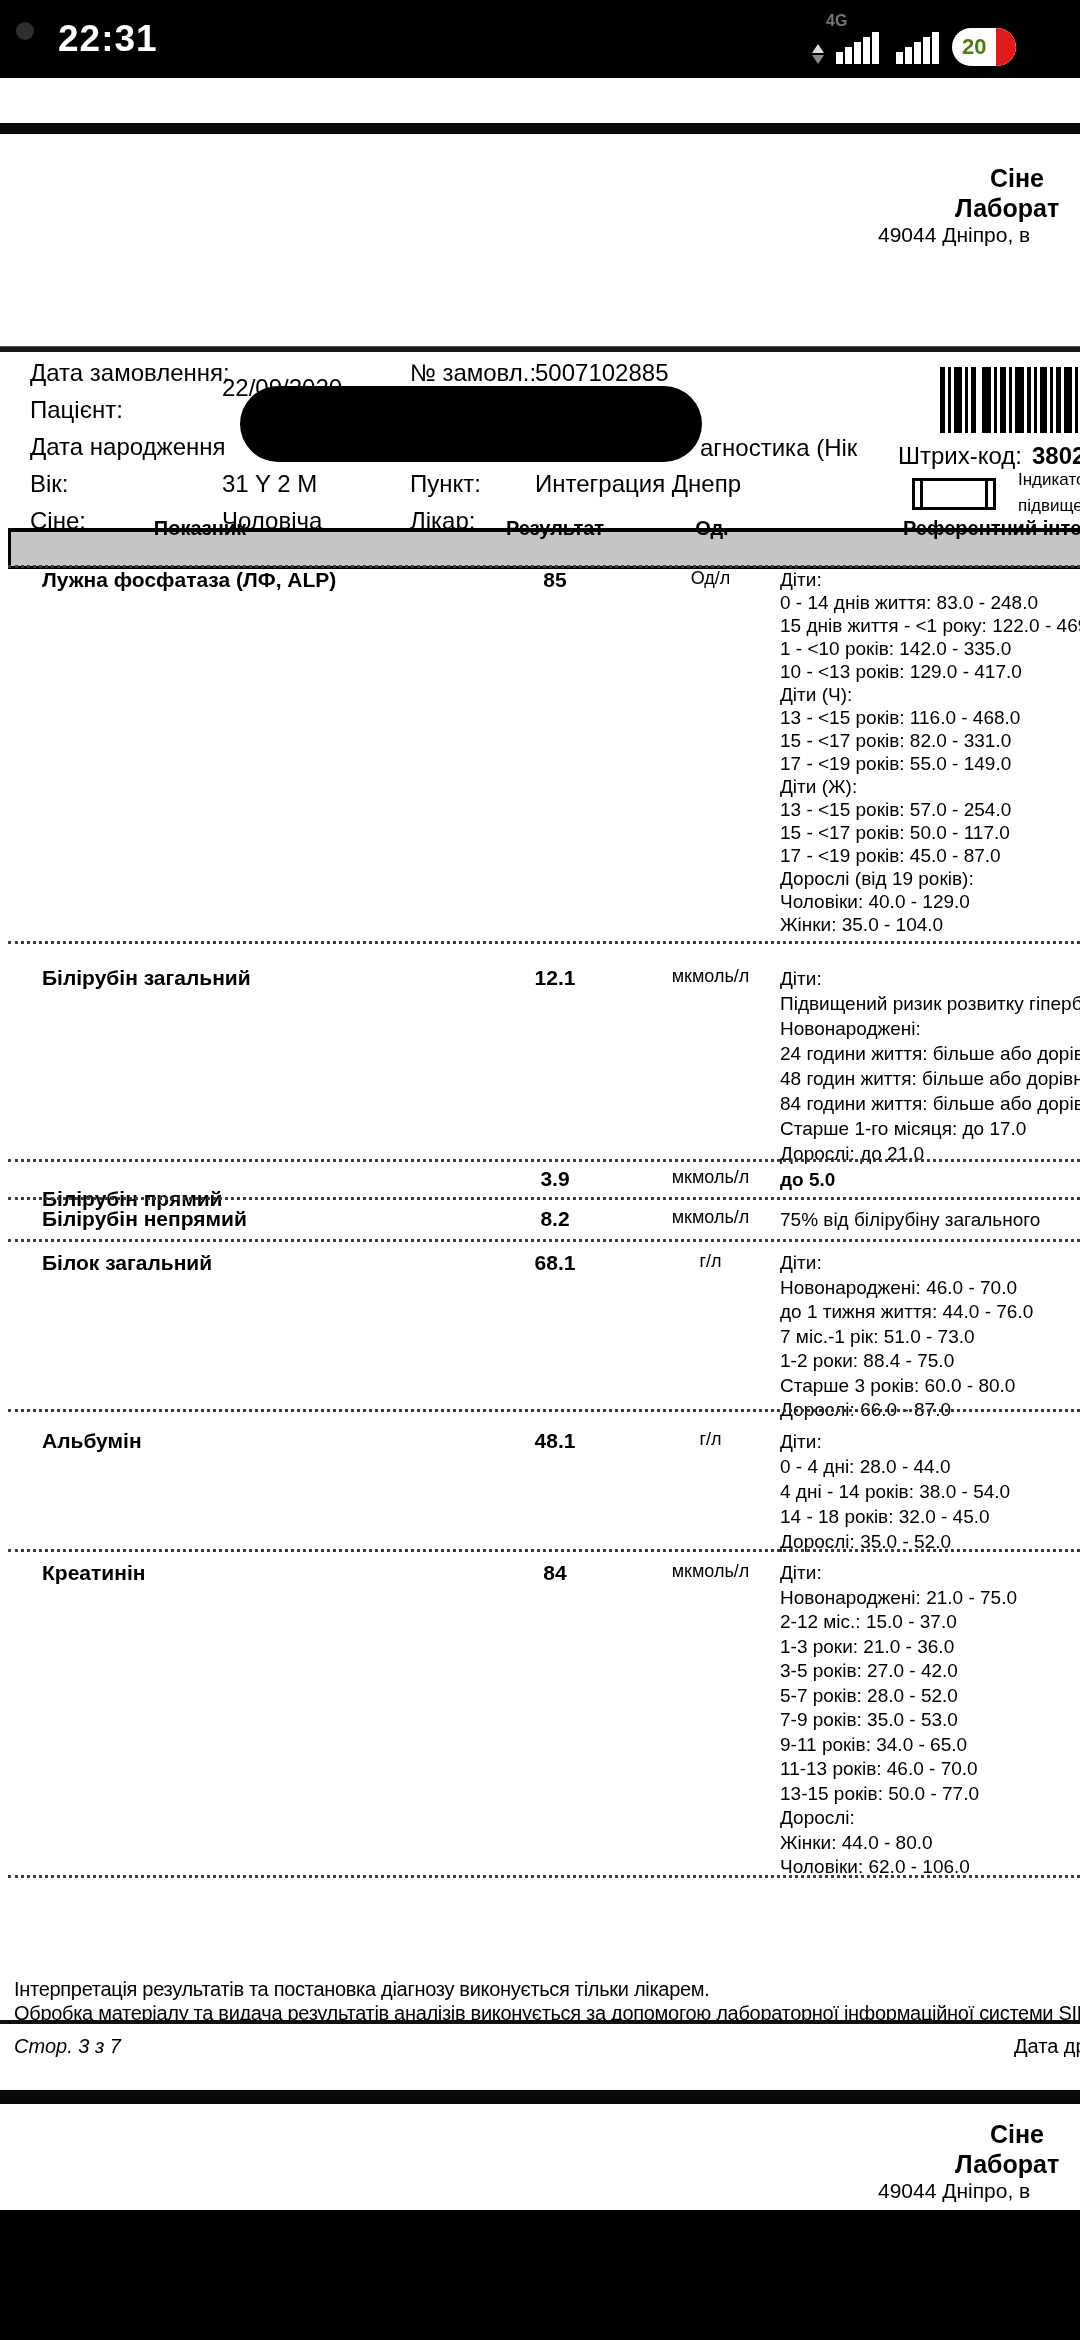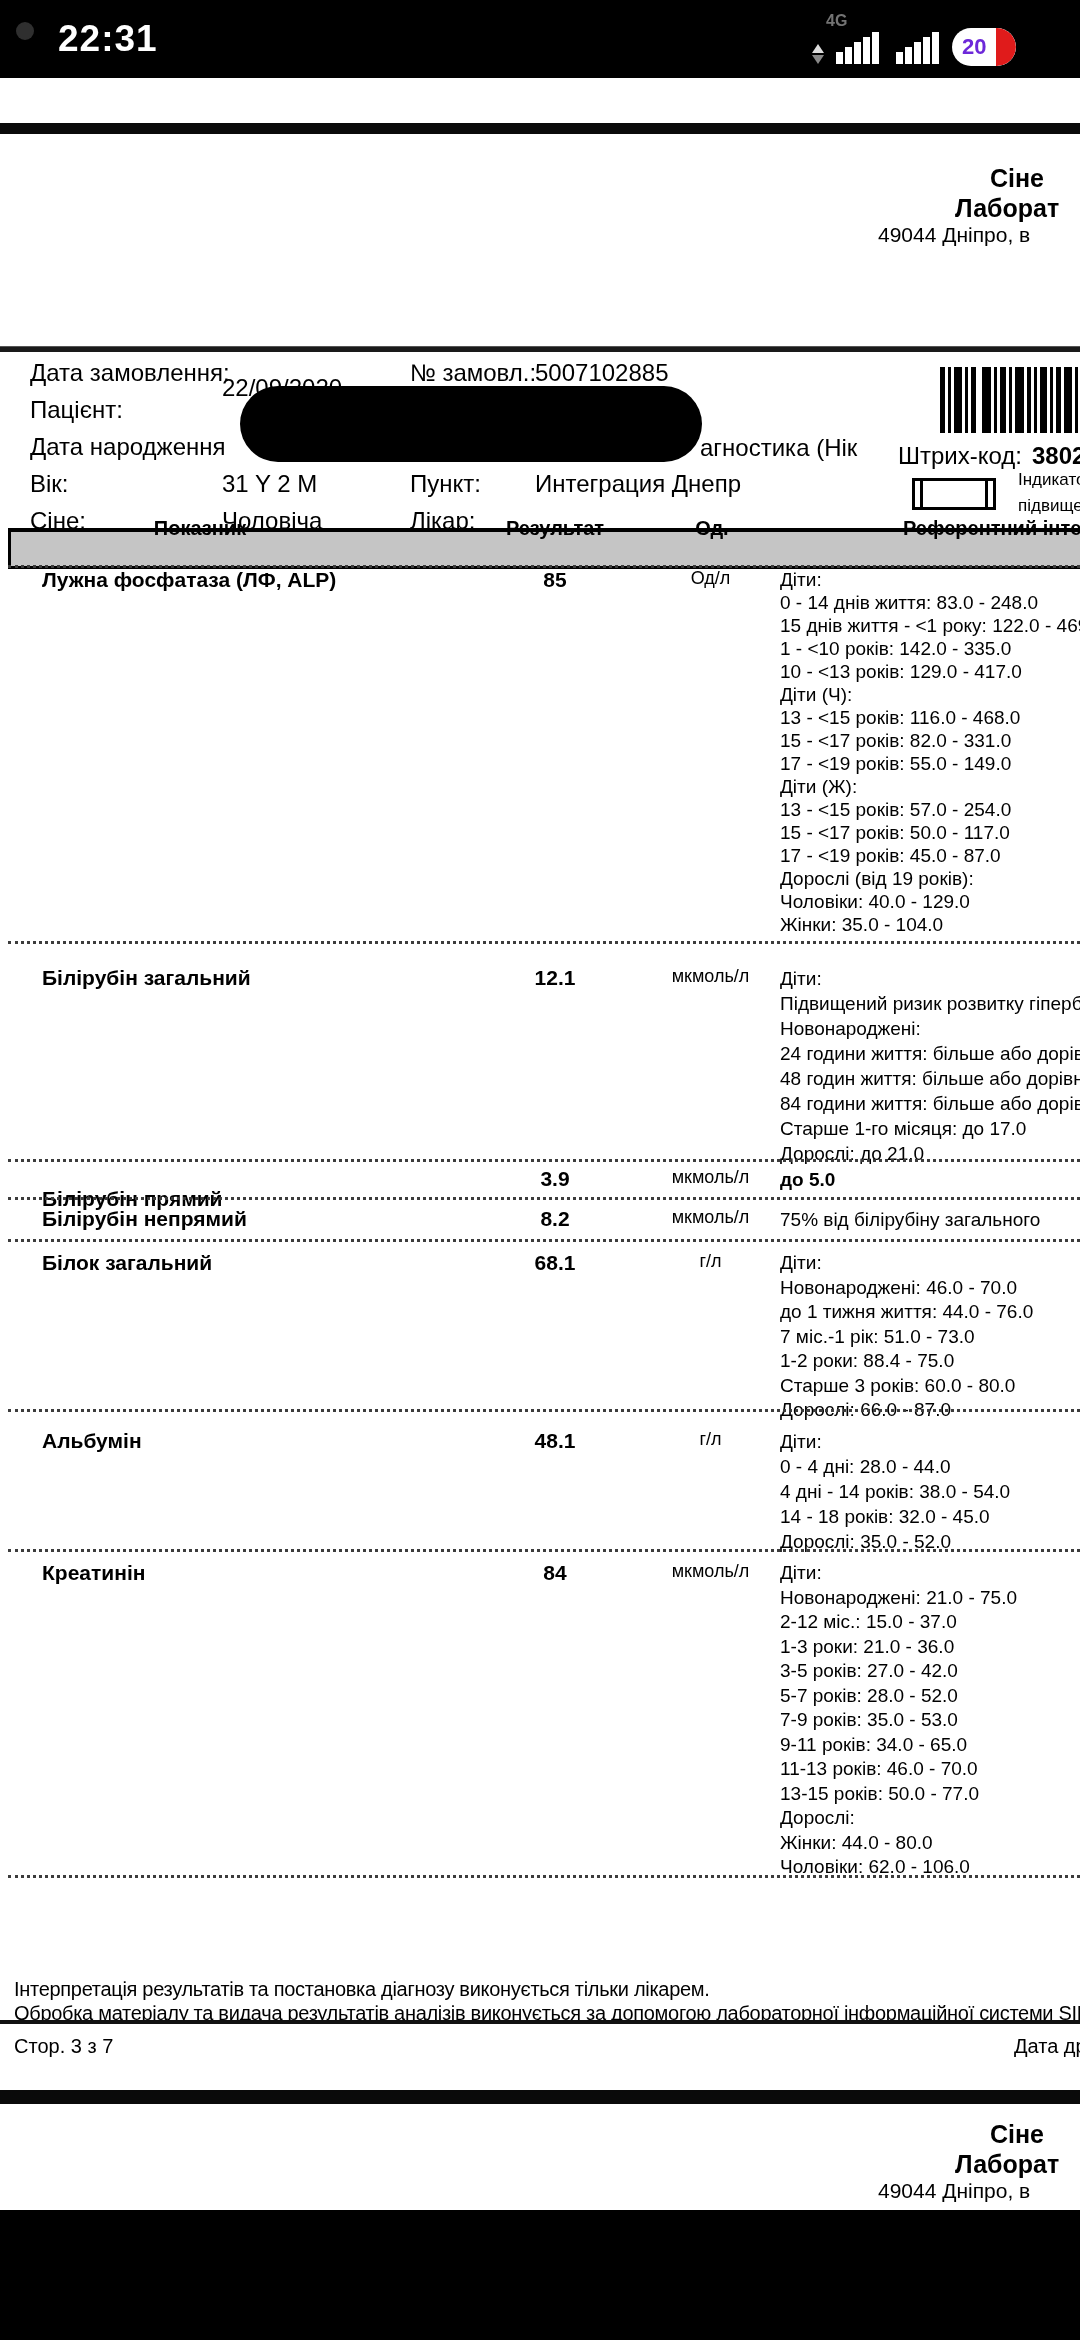--- a/index.html
+++ b/index.html
@@ -17,21 +17,21 @@
   .sb-time{left:58px;top:18px;color:#fff;font-size:37px;font-weight:bold;letter-spacing:1px;}
   .net-label{left:826px;top:12px;color:#737373;font-size:16px;font-weight:bold;}
   .data-arrows{left:812px;top:44px;}
   .arrow-up{width:0;height:0;border-left:6px solid transparent;border-right:6px solid transparent;border-bottom:9px solid #ddd;margin-bottom:2px;}
   .arrow-dn{width:0;height:0;border-left:6px solid transparent;border-right:6px solid transparent;border-top:9px solid #888;}
   .sigbars{display:flex;align-items:flex-end;gap:2px;}
   .sigbars span{display:block;width:7px;background:#fff;}
   .sig1{left:836px;top:32px;}
   .sig2{left:896px;top:32px;}
   .battery{left:952px;top:28px;width:64px;height:38px;background:#fff;border-radius:19px;overflow:hidden;}
-  .battery .pct{position:absolute;left:10px;top:6px;color:#6d28d9;font-size:22px;font-weight:bold;}
+  .battery .pct{position:absolute;left:10px;top:6px;color:#4d7c0f;font-size:22px;font-weight:bold;}
   .battery .red{position:absolute;right:0;top:0;width:20px;height:38px;background:#e01b1b;border-radius:0 19px 19px 0;}
 
   
   .gap-top{left:0;top:78px;width:1080px;height:45px;background:#fff;}
   .page-edge-top{left:0;top:123px;width:1080px;height:11px;background:#0a0a0a;}
   .page3{left:0;top:134px;width:1080px;height:1956px;background:#fff;color:#000;}
   .page-sep{left:0;top:2090px;width:1080px;height:14px;background:#0a0a0a;}
   .page4{left:0;top:2104px;width:1080px;height:106px;background:#fff;color:#000;}
   .nav-bar{left:0;top:2210px;width:1080px;height:130px;background:#000;}
 
@@ -68,21 +68,21 @@
   .th-ref{left:903px;}
   .dotted{left:8px;width:1072px;height:0;border-top:3px dotted #3c3c3c;}
   .row-name{position:absolute;left:42px;font-size:21px;font-weight:bold;white-space:nowrap;}
   .row-result{position:absolute;left:480px;width:150px;text-align:center;font-size:21px;font-weight:bold;}
   .row-unit{position:absolute;left:648px;width:125px;text-align:center;font-size:18px;}
   .row-refs{position:absolute;left:780px;font-size:19px;white-space:nowrap;}
 
   
   .disc{left:14px;font-size:20px;letter-spacing:-0.3px;white-space:nowrap;}
   .rule-foot{left:0;top:1886px;width:1080px;height:4px;background:#111;}
-  .page-num{left:14px;top:1901px;font-size:20px;}
+  .page-num{left:14px;top:1901px;font-size:20px;font-style:italic;}
   .print-date{left:1014px;top:1901px;font-size:20px;white-space:nowrap;}
 </style>
 </head>
 <body>
 
 <div class="abs status-bar">
   <div class="abs cam-dot"></div>
   <div class="abs sb-time">22:31</div>
   <div class="abs net-label">4G</div>
   <div class="abs data-arrows">

